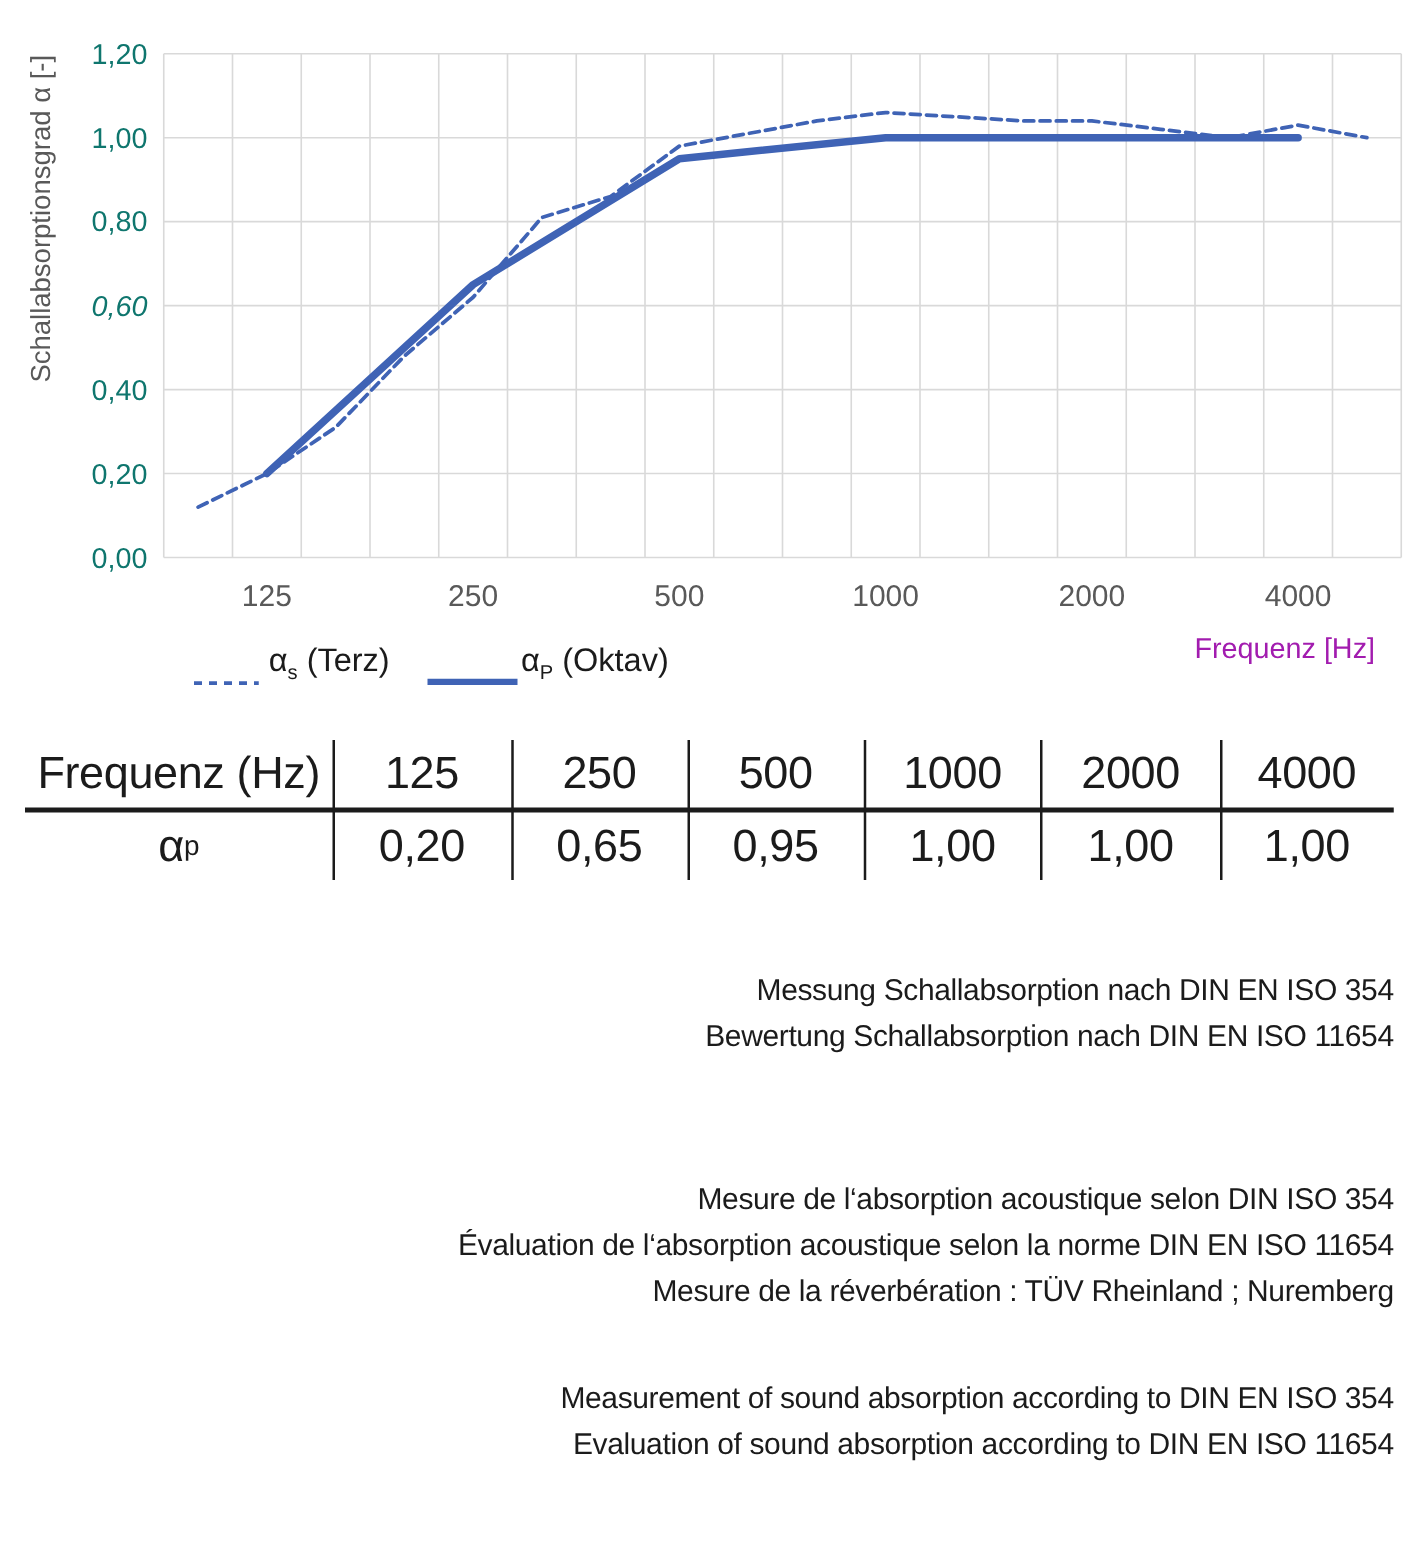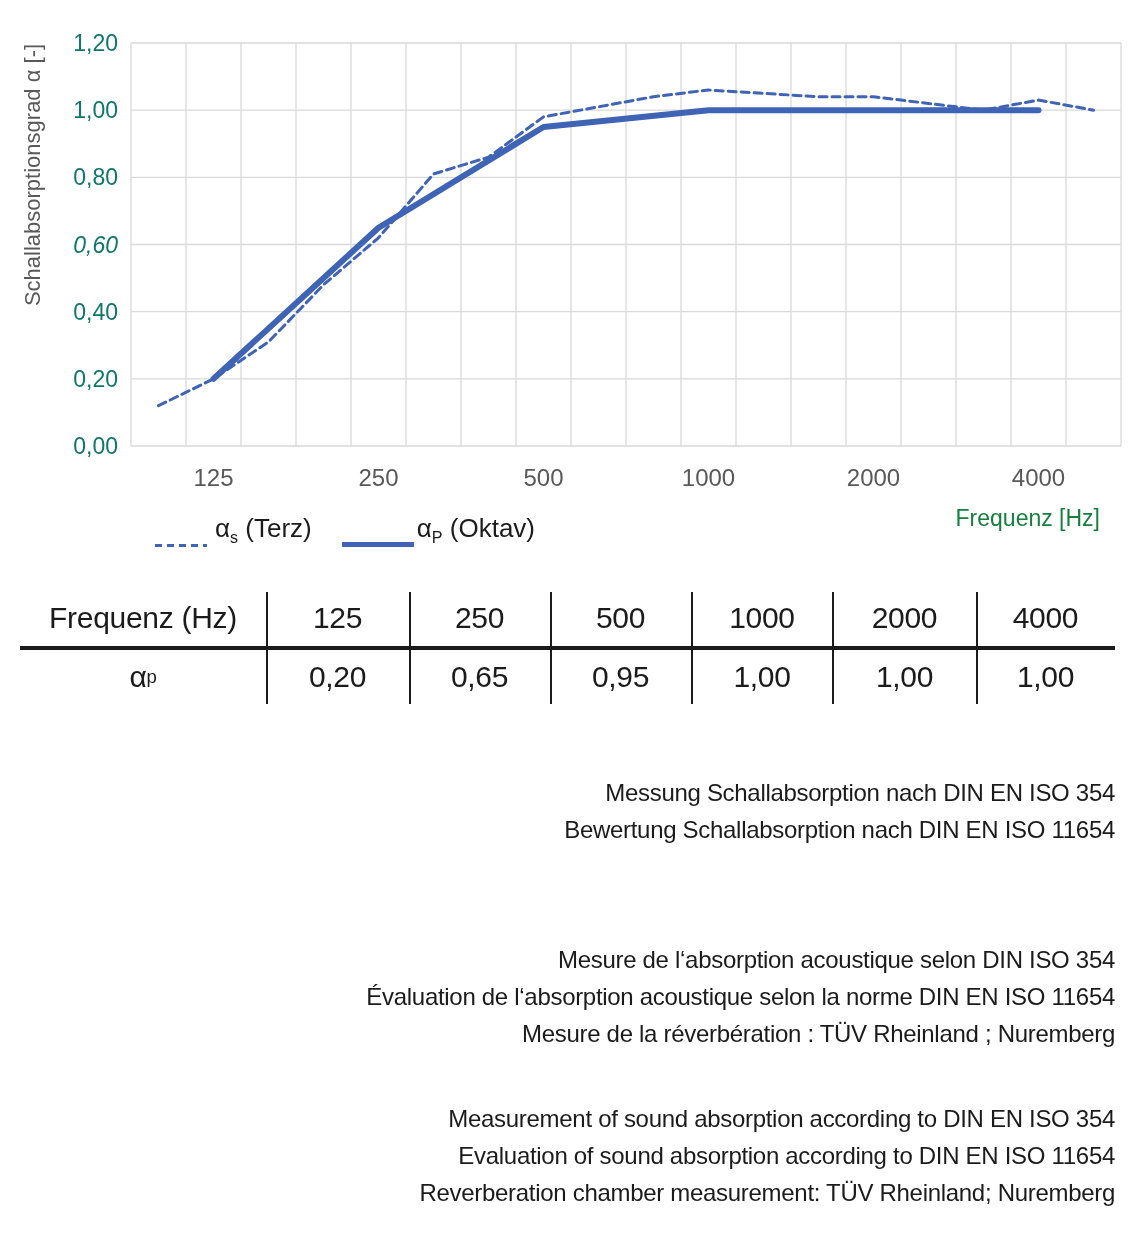--- a/index.html
+++ b/index.html
@@ -6,33 +6,33 @@
   .page{position:relative;width:1135px;height:1234px;background:#ffffff;overflow:hidden;
         font-family:"Liberation Sans","DejaVu Sans",sans-serif;}
 
   
   .chart{position:absolute;left:0;top:0;width:1135px;height:560px;}
   #chart-svg{position:absolute;left:0;top:0;}
   .y-title{position:absolute;top:175px;left:33px;transform:translate(-50%,-50%) rotate(-90deg);
            white-space:nowrap;font-size:22px;color:#595959;}
   .ytick{position:absolute;left:40px;width:78px;text-align:right;font-size:23px;color:#0f766e;}
   .xtick{position:absolute;top:464px;width:90px;text-align:center;font-size:24px;color:#595959;}
-  .x-title{position:absolute;top:505px;right:35px;font-size:23px;color:#15803d;}
+  .x-title{position:absolute;top:505px;right:35px;font-size:23px;color:#a21caf;}
 
   .legend{position:absolute;left:155px;top:513px;display:flex;align-items:flex-end;
           font-size:26px;color:#1b1b1b;}
   .leg-sample{display:inline-block;flex:none;}
   .leg-sample.dashed{width:52px;height:3px;margin-right:8px;
       background:repeating-linear-gradient(90deg,var(--line) 0 7px,transparent 7px 12px);}
   .leg-sample.solid{width:72px;height:5px;margin-left:30px;margin-right:3px;background:var(--line);}
   .legend sub{font-size:0.62em;}
 
   
   .dtable{position:absolute;left:20px;top:590px;width:1095px;height:116px;
-          font-size:30px;color:#1b1b1b;letter-spacing:-0.3px;}
+          font-size:36px;color:#1b1b1b;letter-spacing:-0.3px;}
   .trow{position:absolute;left:0;width:100%;display:grid;
         grid-template-columns:246px 143px 141px 141px 142px 143px auto;}
   .trow.head{top:0;height:56px;}
   .trow.data{top:60px;height:54px;}
   .cell{display:flex;align-items:center;justify-content:center;}
   .cell sub{font-size:0.62em;}
   .hrule{position:absolute;top:56px;left:0;width:100%;height:4px;background:#1b1b1b;}
   .vd{position:absolute;top:2px;height:112px;width:2px;background:#1b1b1b;}
   .vd1{left:246px;}.vd2{left:389px;}.vd3{left:530px;}
   .vd4{left:671px;}.vd5{left:812px;}.vd6{left:956px;}
@@ -139,16 +139,15 @@
     <div>Bewertung Schallabsorption nach DIN EN ISO 11654</div>
   </div>
   <div class="notes notes-fr">
     <div>Mesure de l‘absorption acoustique selon DIN ISO 354</div>
     <div>Évaluation de l‘absorption acoustique selon la norme DIN EN ISO 11654</div>
     <div>Mesure de la réverbération : TÜV Rheinland ; Nuremberg</div>
   </div>
   <div class="notes notes-en">
     <div>Measurement of sound absorption according to DIN EN ISO 354</div>
     <div>Evaluation of sound absorption according to DIN EN ISO 11654</div>
-    <div>Reverberation chamber measurement: TÜV Rheinland; Nuremberg</div>
   </div>
 
 </div>
 
 </body></html>

